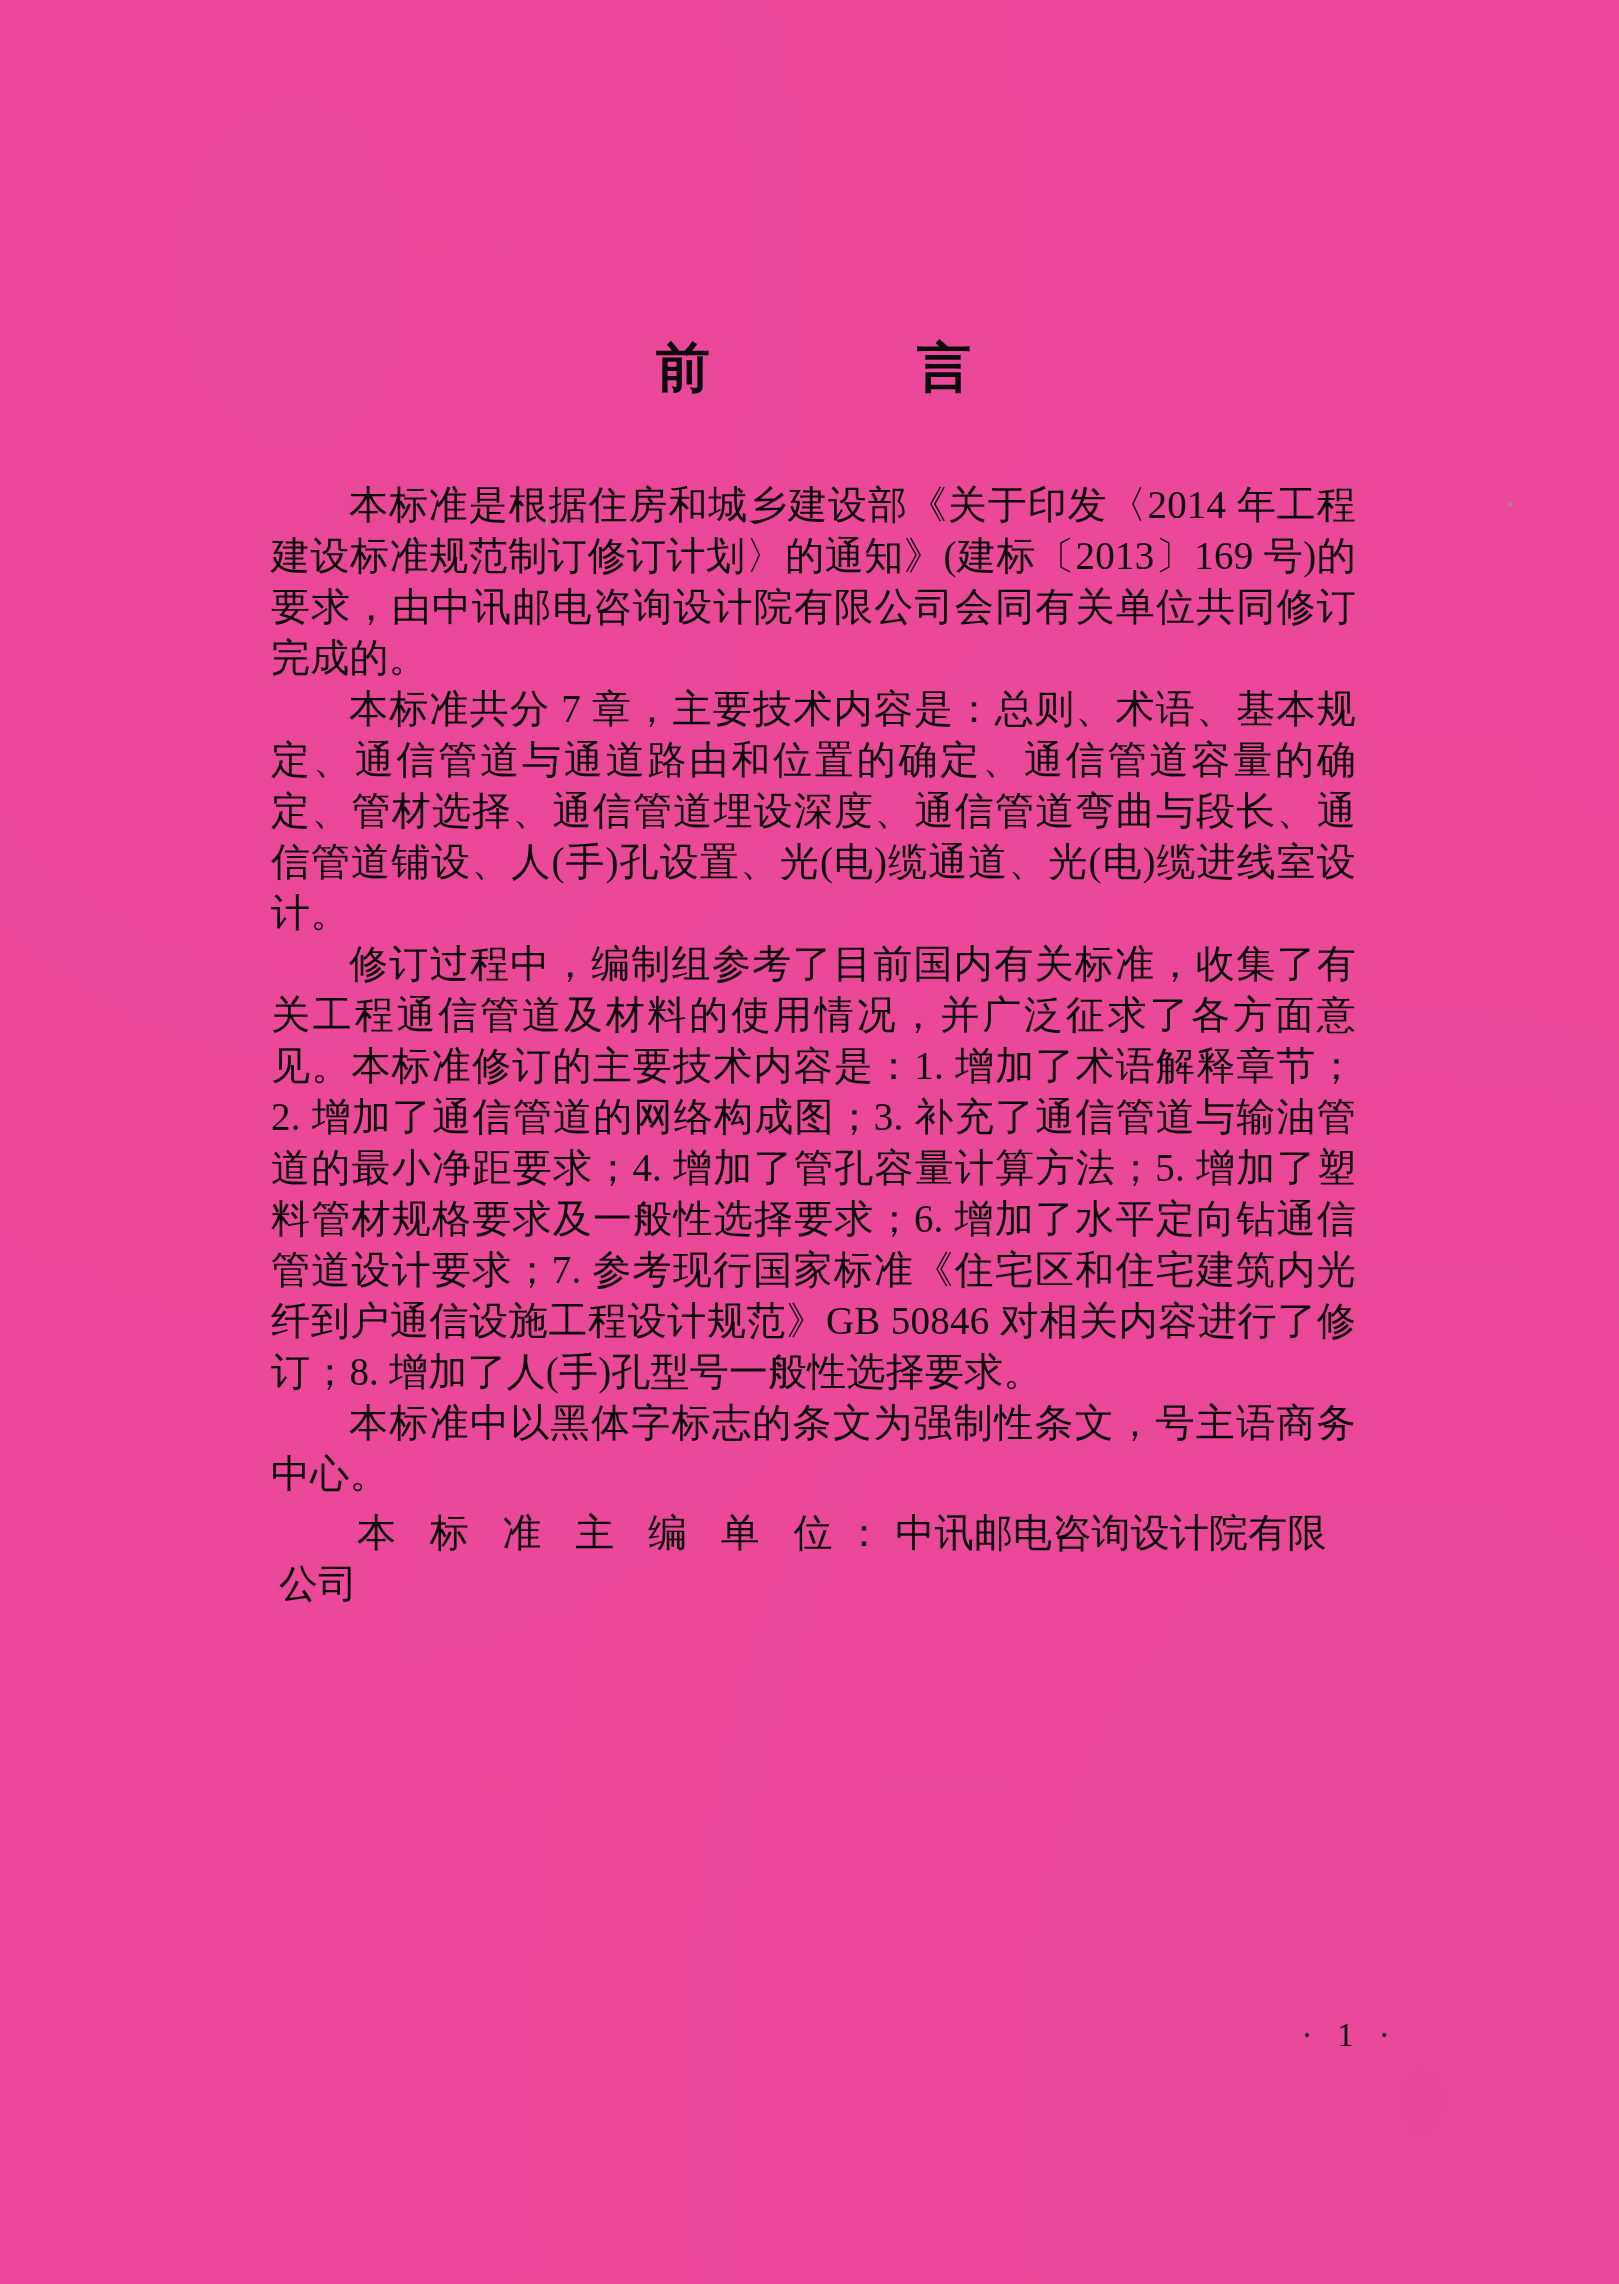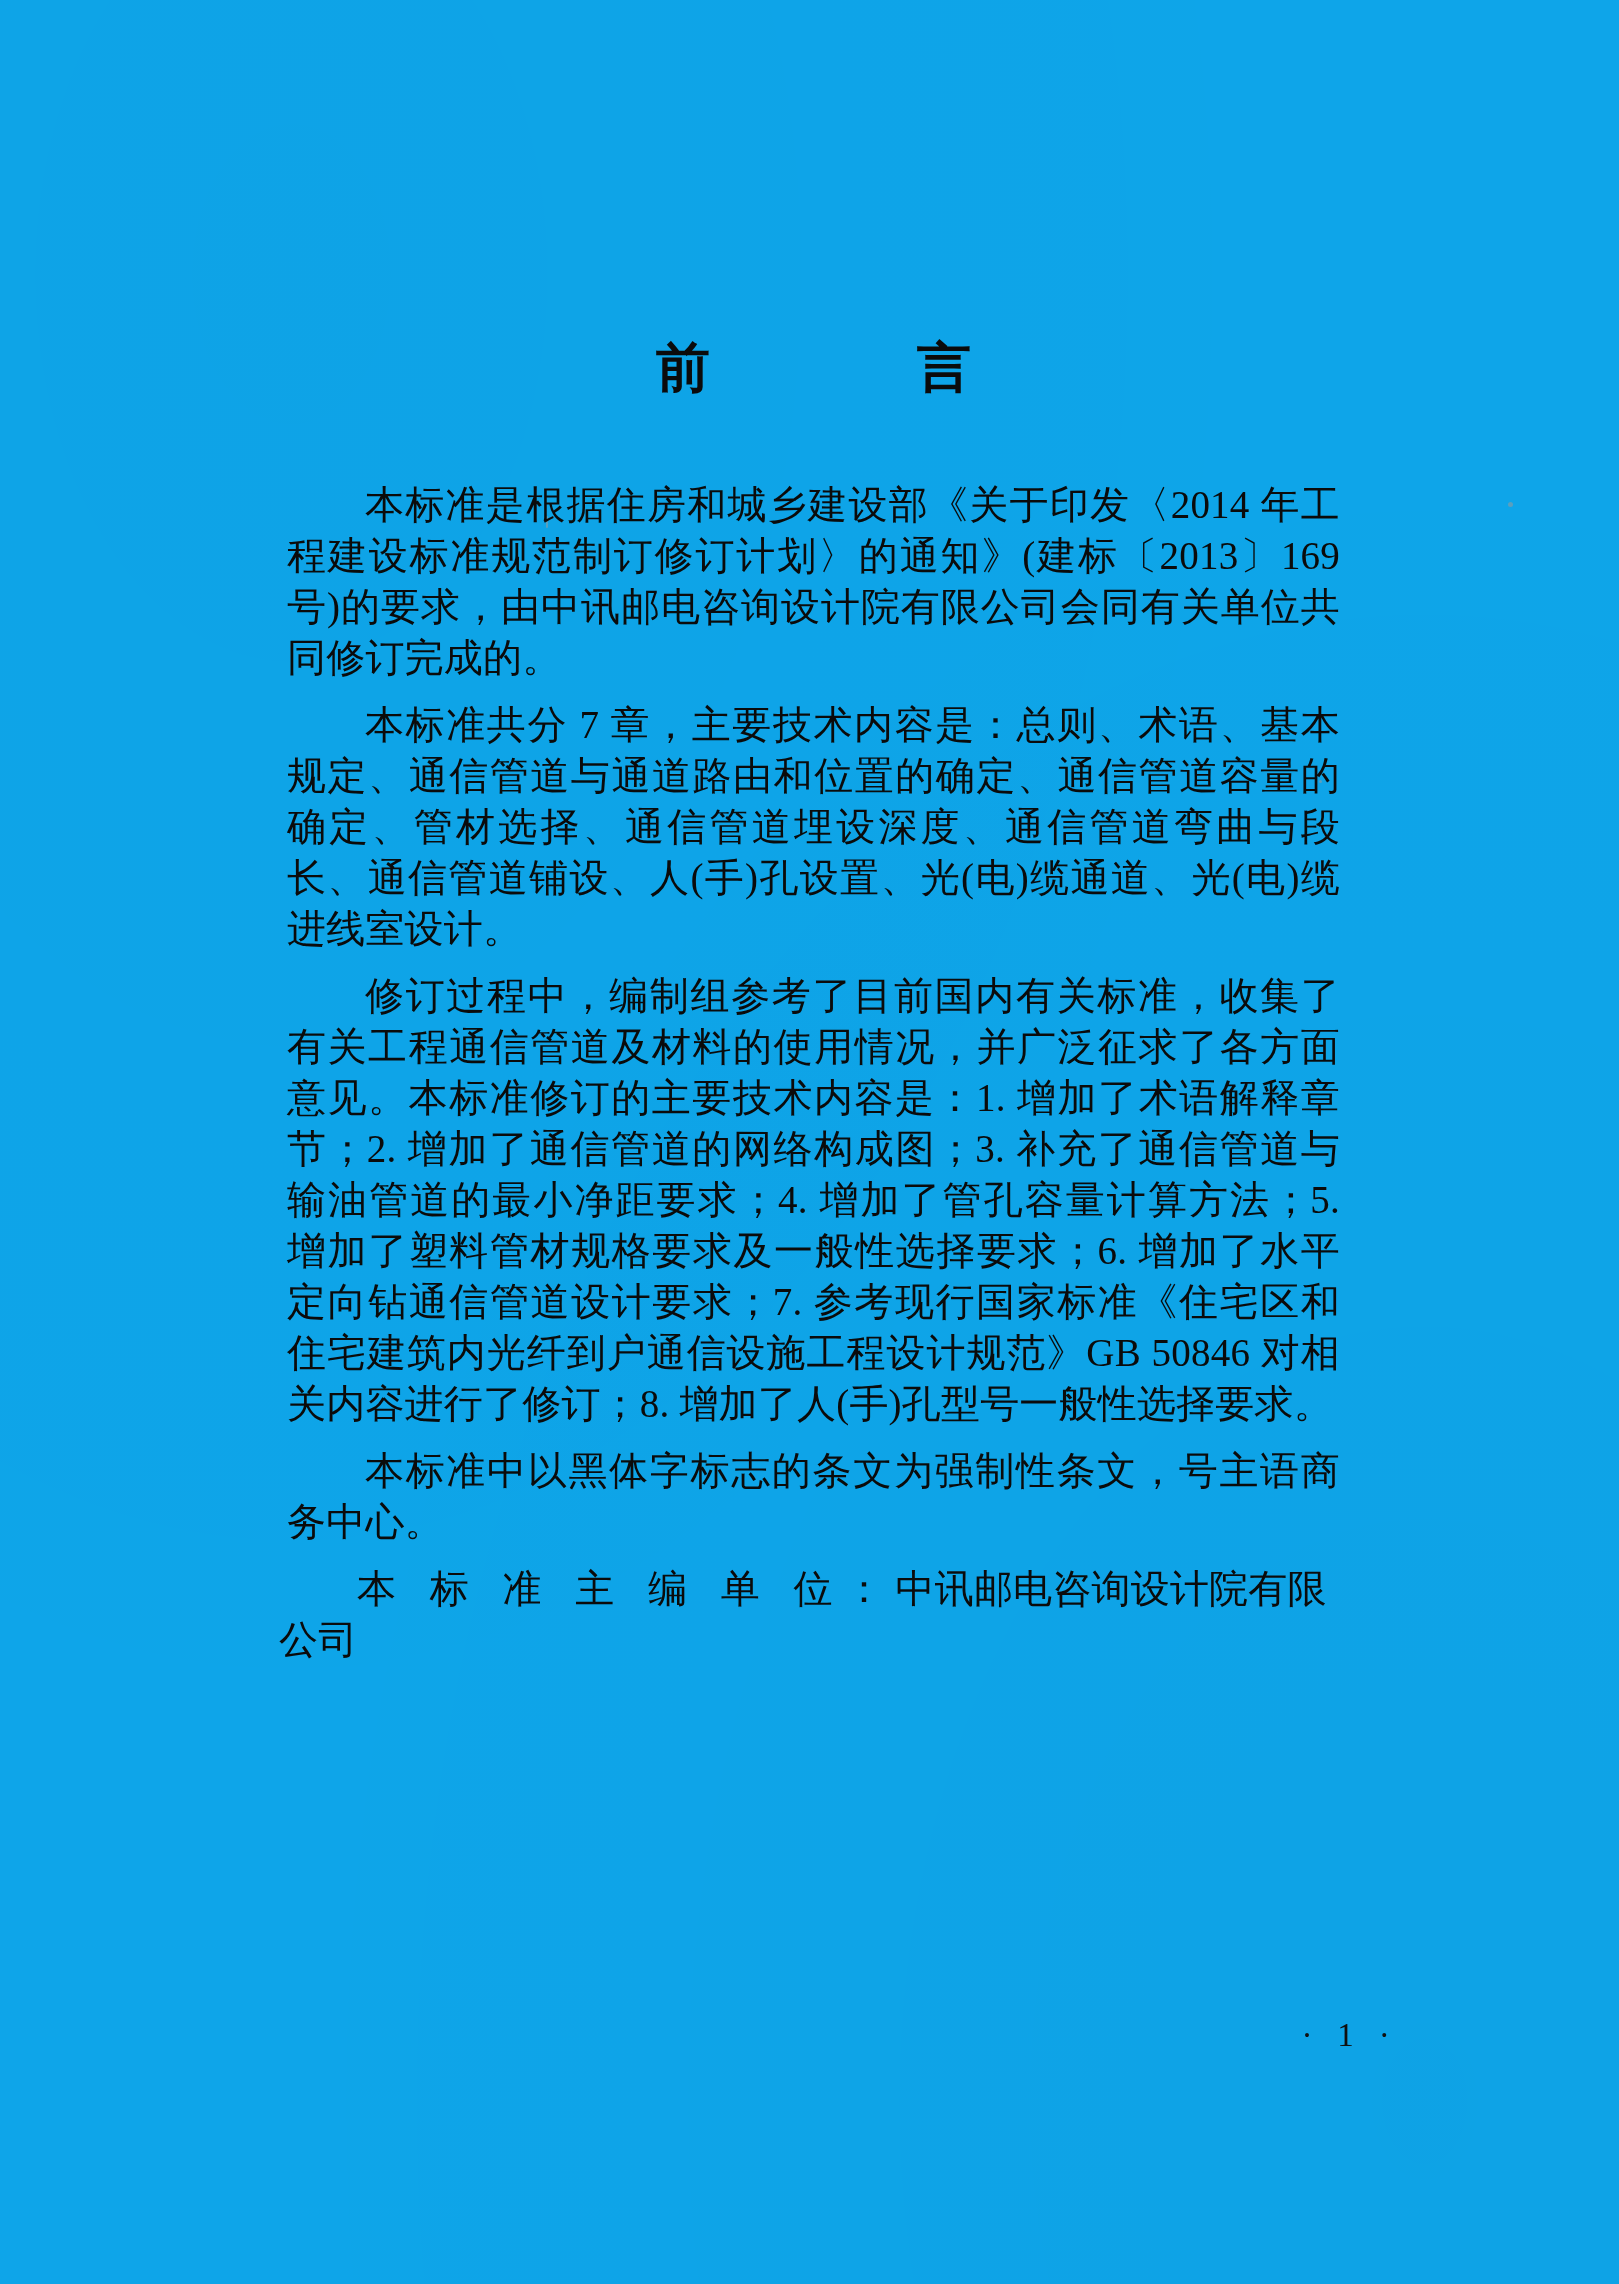--- a/index.html
+++ b/index.html
@@ -4,21 +4,21 @@
 <style>
   html, body {
     margin: 0;
     padding: 0;
     background: #ffffff;
   }
   .page {
     position: relative;
     width: 1619px;
     height: 2284px;
-    background: #0ea5e9;
+    background: #ec4899;
     margin: 0 auto;
     overflow: hidden;
     font-family: "Liberation Serif", "DejaVu Serif", serif;
     color: #0b0b0b;
   }
   
   .scan-tint {
     position: absolute;
     inset: 0;
     background:
@@ -47,21 +47,21 @@
   .body-text {
     margin-top: 79px;
     font-size: 39px;
     line-height: 51px;
     text-align: justify;
     text-justify: inter-character;
     letter-spacing: 0.2px;
   }
 
   .para {
-    margin: 16px;
+    margin: 0;
     text-indent: 78px;
     text-align: justify;
     text-justify: inter-character;
   }
 
   .para + .para { margin-top: 0; }
 
   .para-wide {
     margin: 8px;
     text-indent: 78px;

